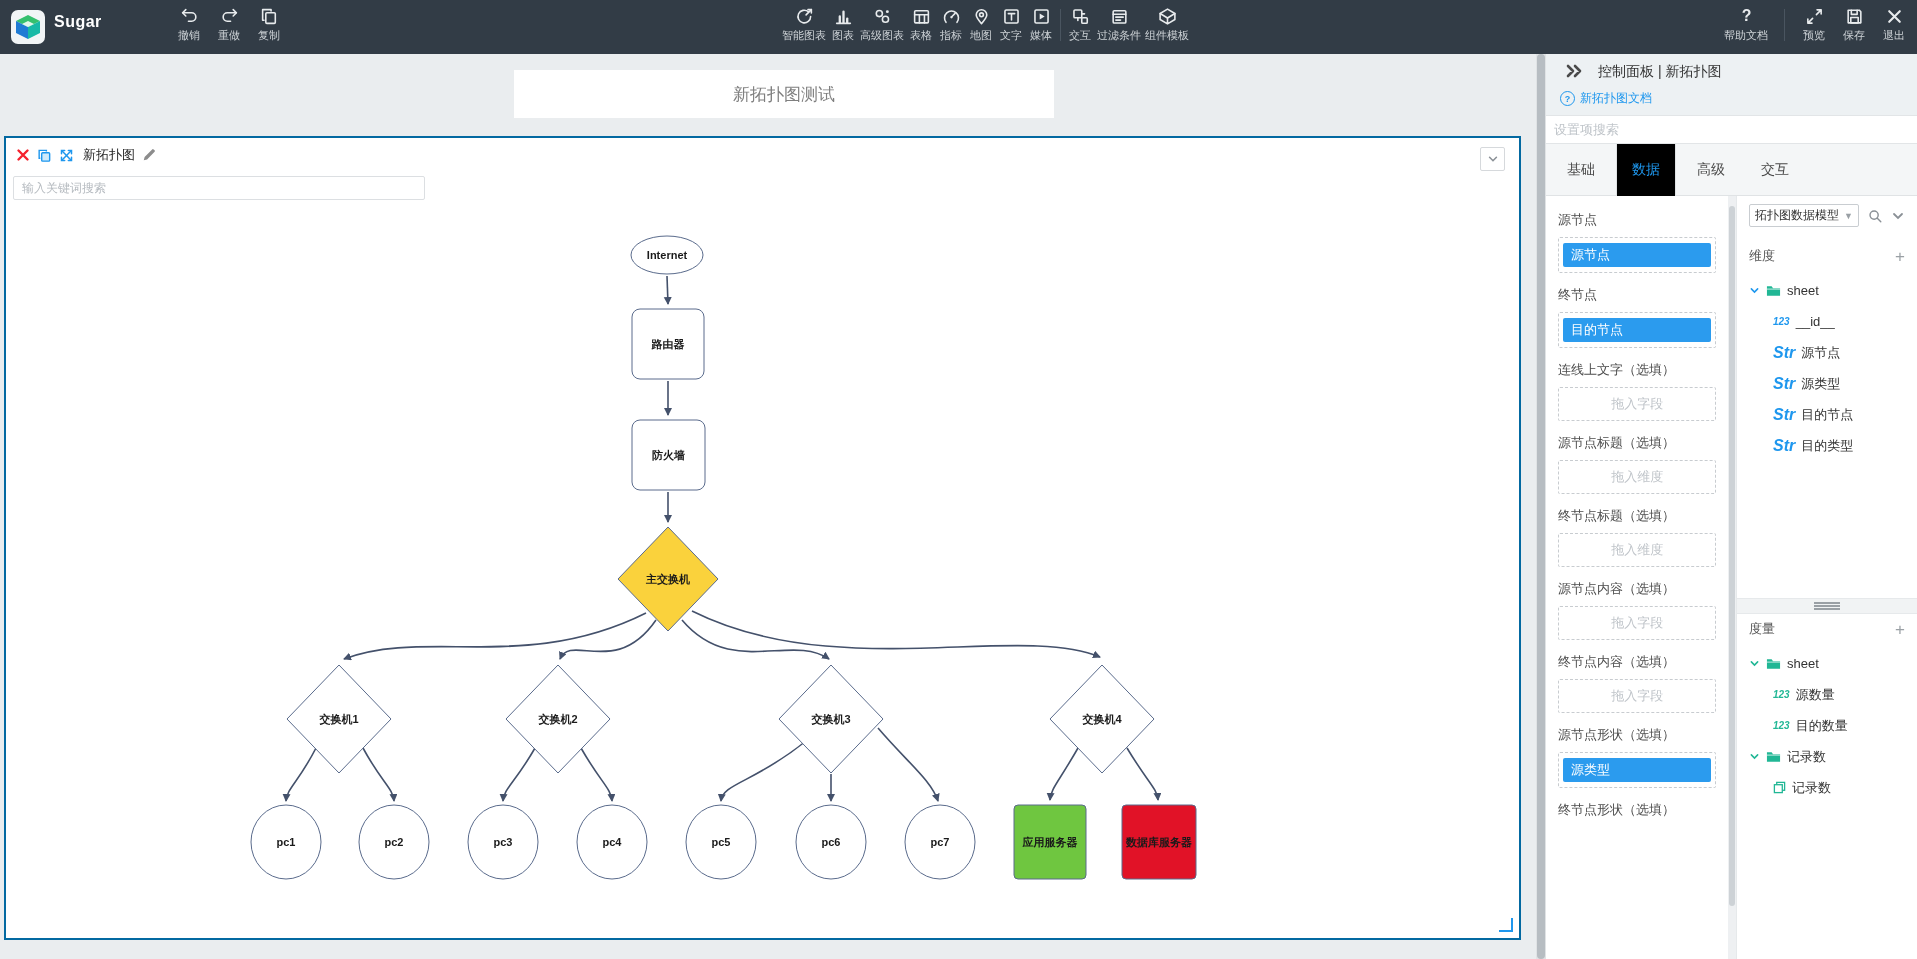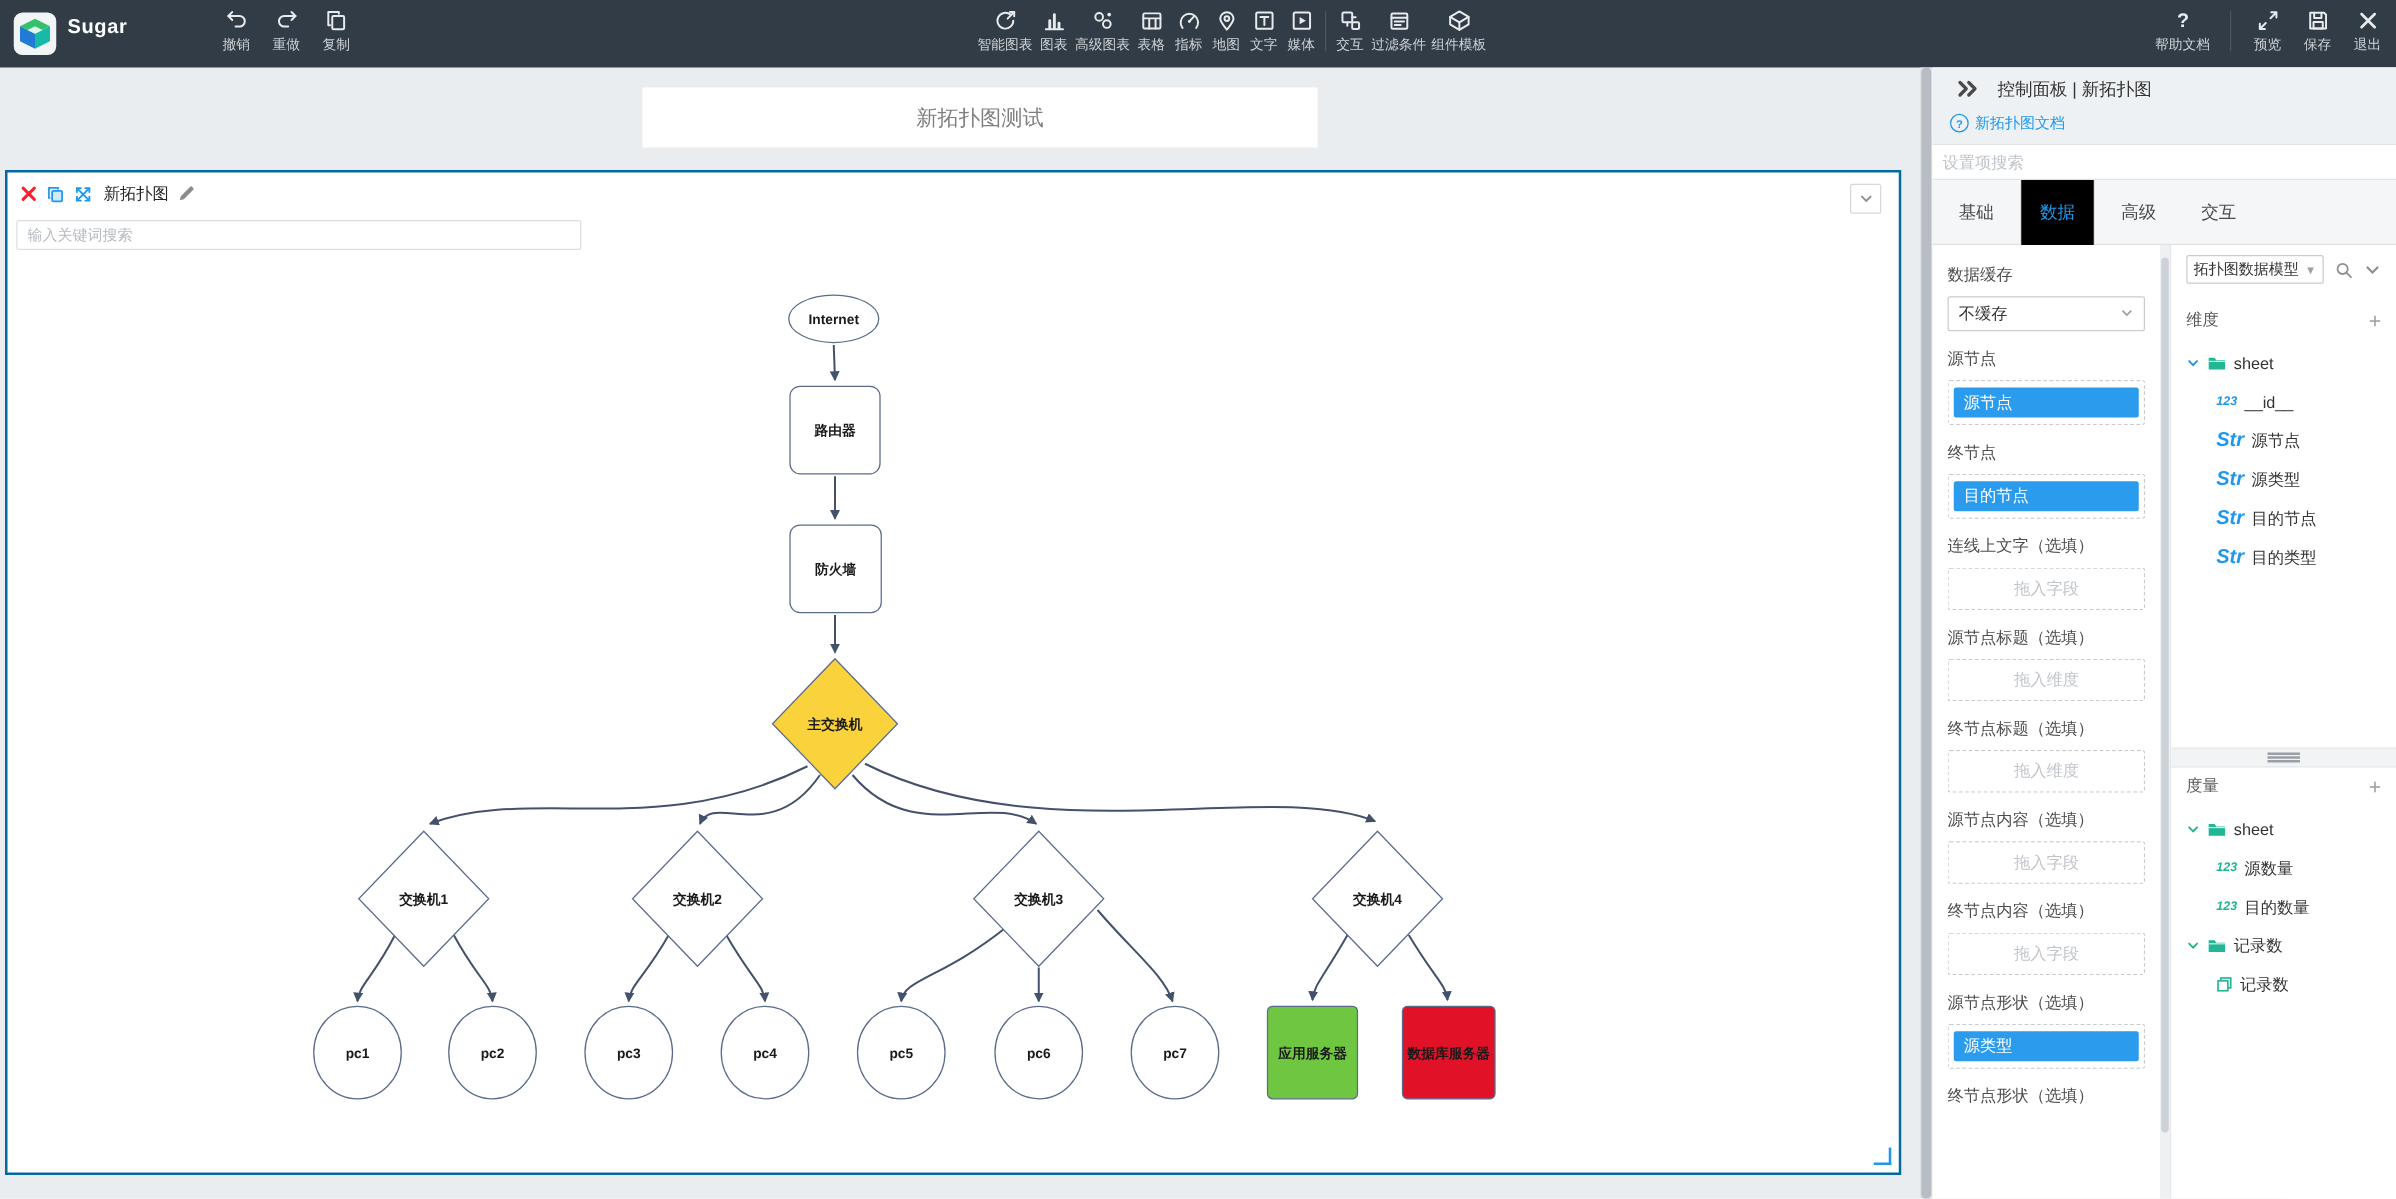--- a/index.html
+++ b/index.html
@@ -22,21 +22,21 @@
   .tb-label{font-size:11px;color:#CDD2D6;white-space:nowrap;}
   .tb-div{width:1px;height:32px;background:#4A5560;margin:4px 2px 0;}
   
   .page-title-box{position:absolute;left:514px;top:70px;width:540px;height:48px;background:#FFFFFF;
     display:flex;align-items:center;justify-content:center;font-size:17px;color:#7F7F7F;}
   .widget{position:absolute;left:4px;top:136px;width:1517px;height:804px;background:#FFFFFF;
     border:2px solid #0369a1;box-sizing:border-box;}
   .whead{position:absolute;left:10px;top:8px;display:flex;align-items:center;gap:7px;}
   .whead .wicon{display:flex;align-items:center;cursor:pointer;}
   .wtitle{font-size:13px;color:#262626;margin-left:2px;}
-  .wsearch{position:absolute;left:7px;top:38px;width:452px;height:24px;border:1px solid #DCDFE2;border-radius:2px;
+  .wsearch{position:absolute;left:7px;top:38px;width:412px;height:24px;border:1px solid #DCDFE2;border-radius:2px;
     font-size:12px;padding:0 8px;color:#333;outline:none;box-sizing:border-box;background:#fff;}
   .wsearch::placeholder{color:#B6BBC0;}
   .wchev{position:absolute;top:9px;right:14px;width:23px;height:22px;background:#fff;border:1px solid #D6D9DC;
     border-radius:2px;display:flex;align-items:center;justify-content:center;color:#8A9096;cursor:pointer;}
   .wresize{position:absolute;right:6px;bottom:6px;width:12px;height:12px;
     border-right:2px solid #1E97EE;border-bottom:2px solid #1E97EE;}
   #topo{position:absolute;left:0;top:0;}
   
   .vscroll{position:absolute;left:1536px;top:54px;width:10px;height:905px;background:#E0E3E5;}
   .vscroll .thumb{position:absolute;left:1px;top:0;width:8px;height:100%;background:#B7BDC2;border-radius:4px;}
@@ -398,29 +398,20 @@
   <input class="psearch" type="text" placeholder="设置项搜索" style="">
   <div class="ptabs" id="ptabs">
       <div class="ptab">基础</div>
       <div class="ptab active">数据</div>
       <div class="ptab">高级</div>
       <div class="ptab">交互</div>
     </div>
   <div class="pbody">
     <div class="settings-col" id="settings">
         <div class="set-group">
-          <div class="set-label">数据缓存</div>
-          <div class="sel">
-            <span class="sv">不缓存</span>
-            <span class="sc"><svg width="11" height="11" viewBox="0 0 14 14" fill="none" stroke="#9AA0A5" stroke-width="1.8" stroke-linecap="round">
-                <path d="M3 5 l4 4 4-4"></path>
-              </svg></span>
-          </div>
-        </div>
-        <div class="set-group">
           <div class="set-label">源节点</div>
           <div class="dashed">
             <span class="pill">源节点</span>
           </div>
         </div>
         <div class="set-group">
           <div class="set-label">终节点</div>
           <div class="dashed">
             <span class="pill">目的节点</span>
           </div>

